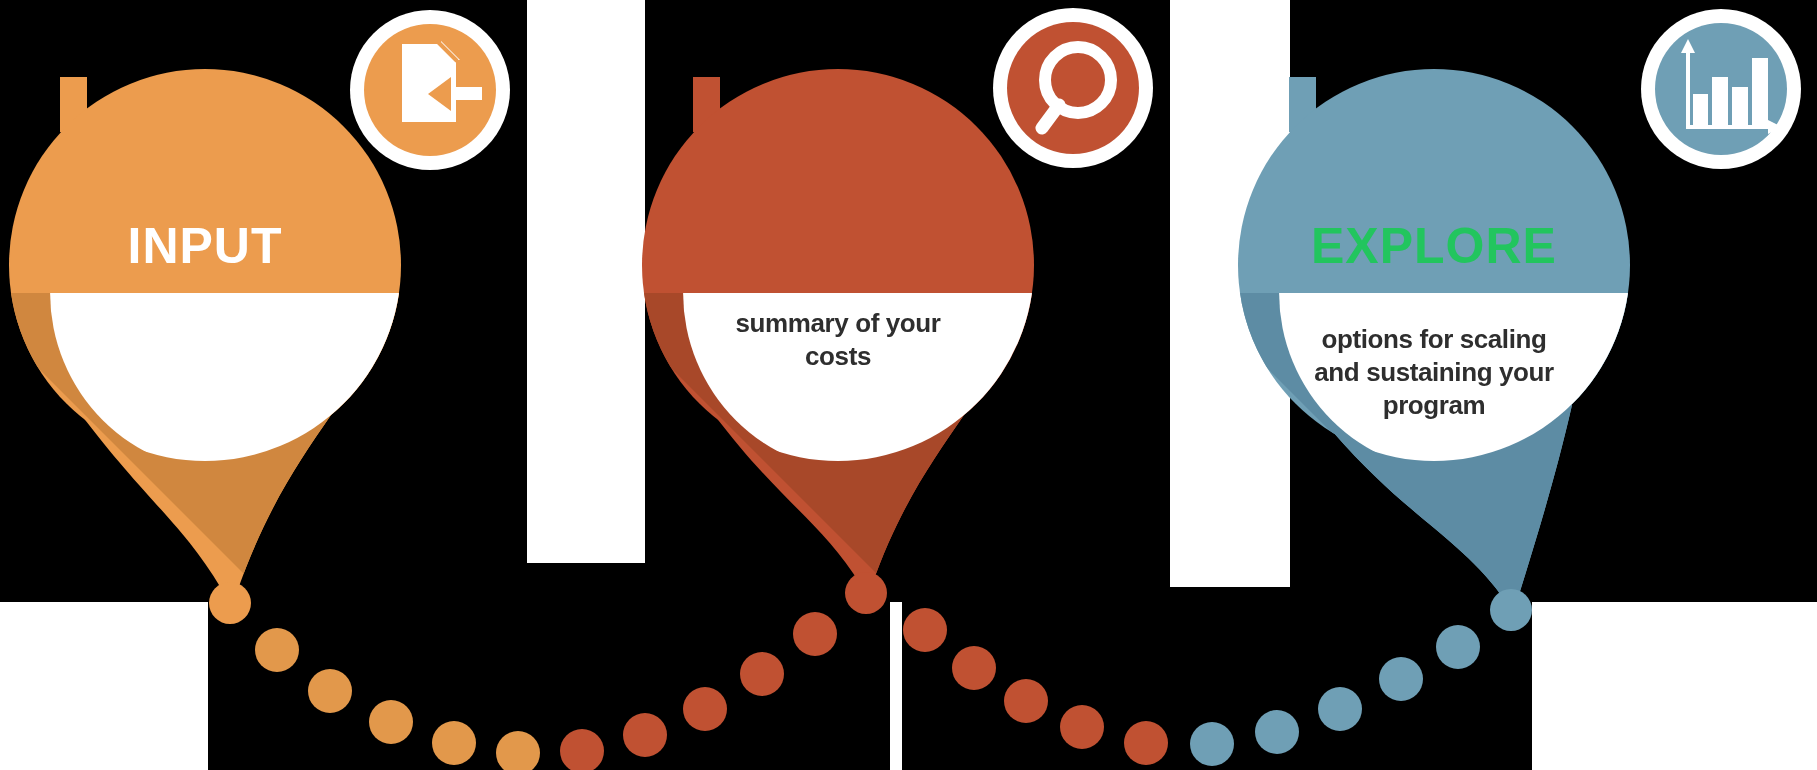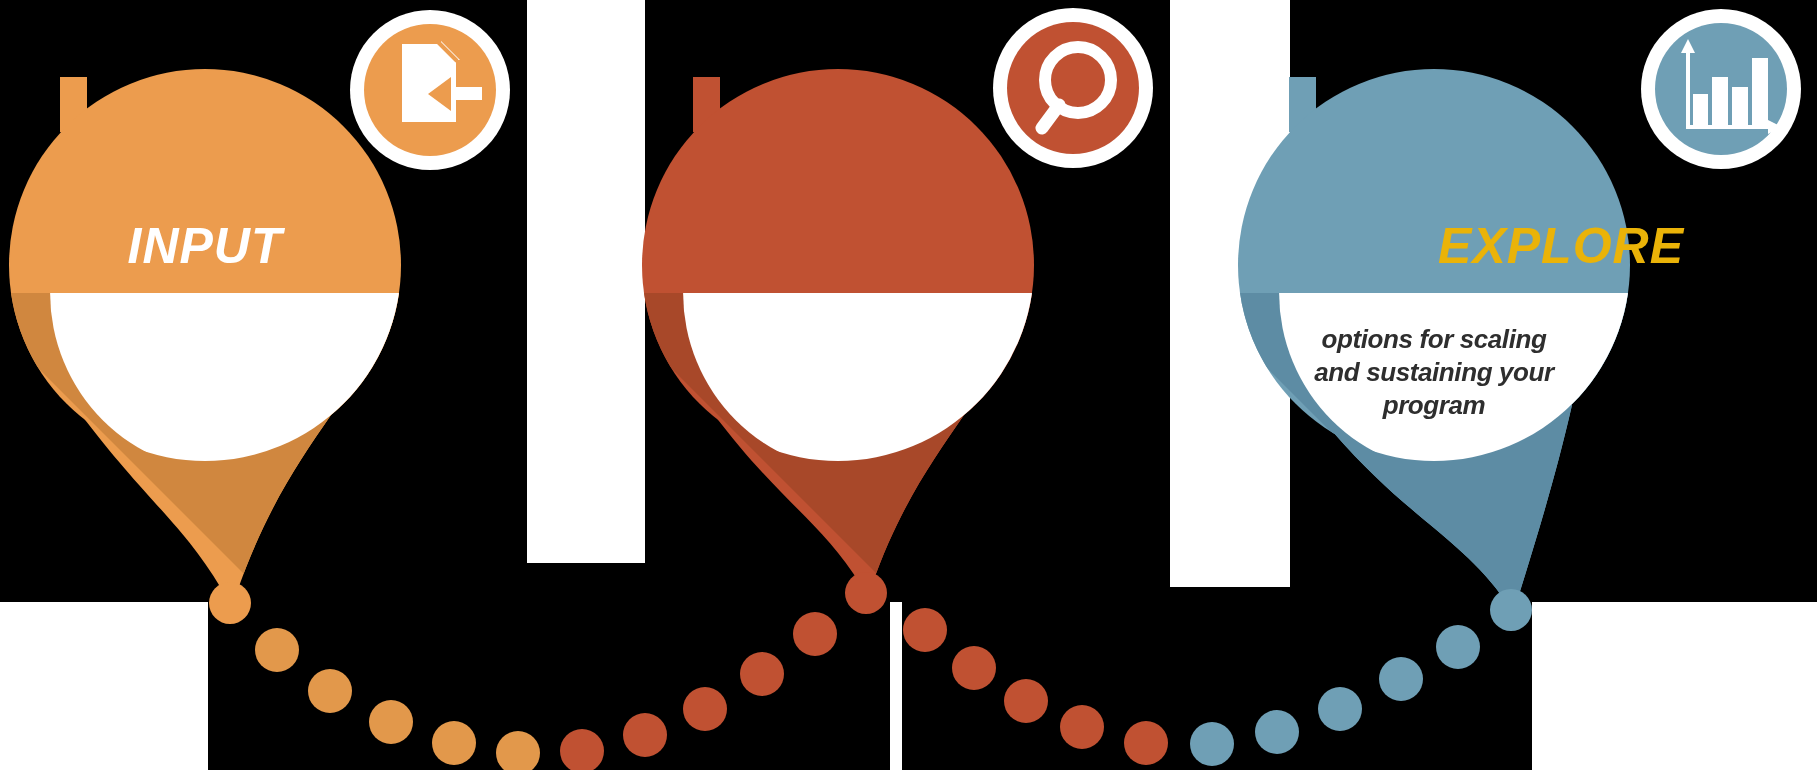--- a/index.html
+++ b/index.html
@@ -30,21 +30,21 @@
     line-height:33px;
   }
   .bubble.s1 .b-desc { left:100px; width:300px; }
   .bubble.s2 .b-desc { left:130px; width:240px; }
   .bubble.s3 .b-desc { left:114px; width:272px; top:318px; }
   .dot { position:absolute; border-radius:50%; }
 </style>
 </head>
 <body>
 
-<div id="canvas" style="background: rgb(0, 0, 0); font-style: italic;">
+<div id="canvas" style="background: rgb(0, 0, 0);">
 
   <div id="white-blocks">
       <div class="wblock" style="left: 0px; top: 602px; width: 208px; height: 168px; background: rgb(255, 255, 255);"></div>
       <div class="wblock" style="left: 527px; top: 0px; width: 118px; height: 563px; background: rgb(255, 255, 255);"></div>
       <div class="wblock" style="left: 890px; top: 602px; width: 12px; height: 168px; background: rgb(255, 255, 255);"></div>
       <div class="wblock" style="left: 1170px; top: 0px; width: 120px; height: 587px; background: rgb(255, 255, 255);"></div>
       <div class="wblock" style="left: 1532px; top: 602px; width: 285px; height: 168px; background: rgb(255, 255, 255);"></div>
     </div>
 
   <div class="bubble s1" style="left: -45px; --c: #EC9C4E; --cd: #D0873F;">
@@ -108,20 +108,21 @@
       </g>
       <g transform="translate(235,-177)">
         <circle r="80" fill="#ffffff"></circle>
         <circle r="66" class="fill-main"></circle>
         <g>
           <circle cx="5" cy="-8" r="33" fill="none" stroke="#ffffff" stroke-width="12"></circle>
           <line x1="-14" y1="17" x2="-31" y2="40" stroke="#ffffff" stroke-width="13" stroke-linecap="round"></line>
         </g>
       </g>
     </svg>
+    <div class="b-desc" style="color: rgb(46, 46, 46);">summary of your costs</div>
   </div>
 
   <div class="bubble s3" style="left: 1184px; --c: #6F9FB5; --cd: #5D8CA4;">
     <svg width="620" height="700" viewBox="-250 -260 620 700">
       <defs>
         <clipPath id="shape3">
           <circle cx="0" cy="0" r="196"></circle>
           <rect x="-145" y="-188" width="27" height="55"></rect>
           <path d="M -100,168 C -30,250 30,275 72,337 L 77,345 L 83,336 C 105,265 122,210 138,140 Z"></path>
         </clipPath>
@@ -146,21 +147,21 @@
           <path d="M -35,-38 L -31,-38 L -31,36 L 50,36 L 50,40 L -35,40 Z"></path>
           <path d="M -33,-50 L -40,-36 L -26,-36 Z"></path>
           <path d="M 61,38 L 47,31 L 47,45 Z"></path>
           <rect x="-28" y="5" width="15" height="31"></rect>
           <rect x="-9" y="-12" width="16" height="48"></rect>
           <rect x="11" y="-2" width="16" height="38"></rect>
           <rect x="31" y="-31" width="16" height="67"></rect>
         </g>
       </g>
     </svg>
-    <div class="b-title" style="color: #eab308; text-align: right;">EXPLORE</div>
+    <div class="b-title" style="color: #22c55e;">EXPLORE</div>
     <div class="b-desc" style="color: rgb(46, 46, 46);">options for scaling and sustaining your program</div>
   </div>
 
   <div id="trail">
       <div class="dot" style="left: 255px; top: 628px; width: 44px; height: 44px; background: rgb(226, 152, 75);"></div>
       <div class="dot" style="left: 308px; top: 669px; width: 44px; height: 44px; background: rgb(226, 152, 75);"></div>
       <div class="dot" style="left: 369px; top: 700px; width: 44px; height: 44px; background: rgb(226, 152, 75);"></div>
       <div class="dot" style="left: 432px; top: 721px; width: 44px; height: 44px; background: rgb(226, 152, 75);"></div>
       <div class="dot" style="left: 496px; top: 731px; width: 44px; height: 44px; background: rgb(226, 152, 75);"></div>
       <div class="dot" style="left: 560px; top: 729px; width: 44px; height: 44px; background: rgb(192, 81, 50);"></div>

